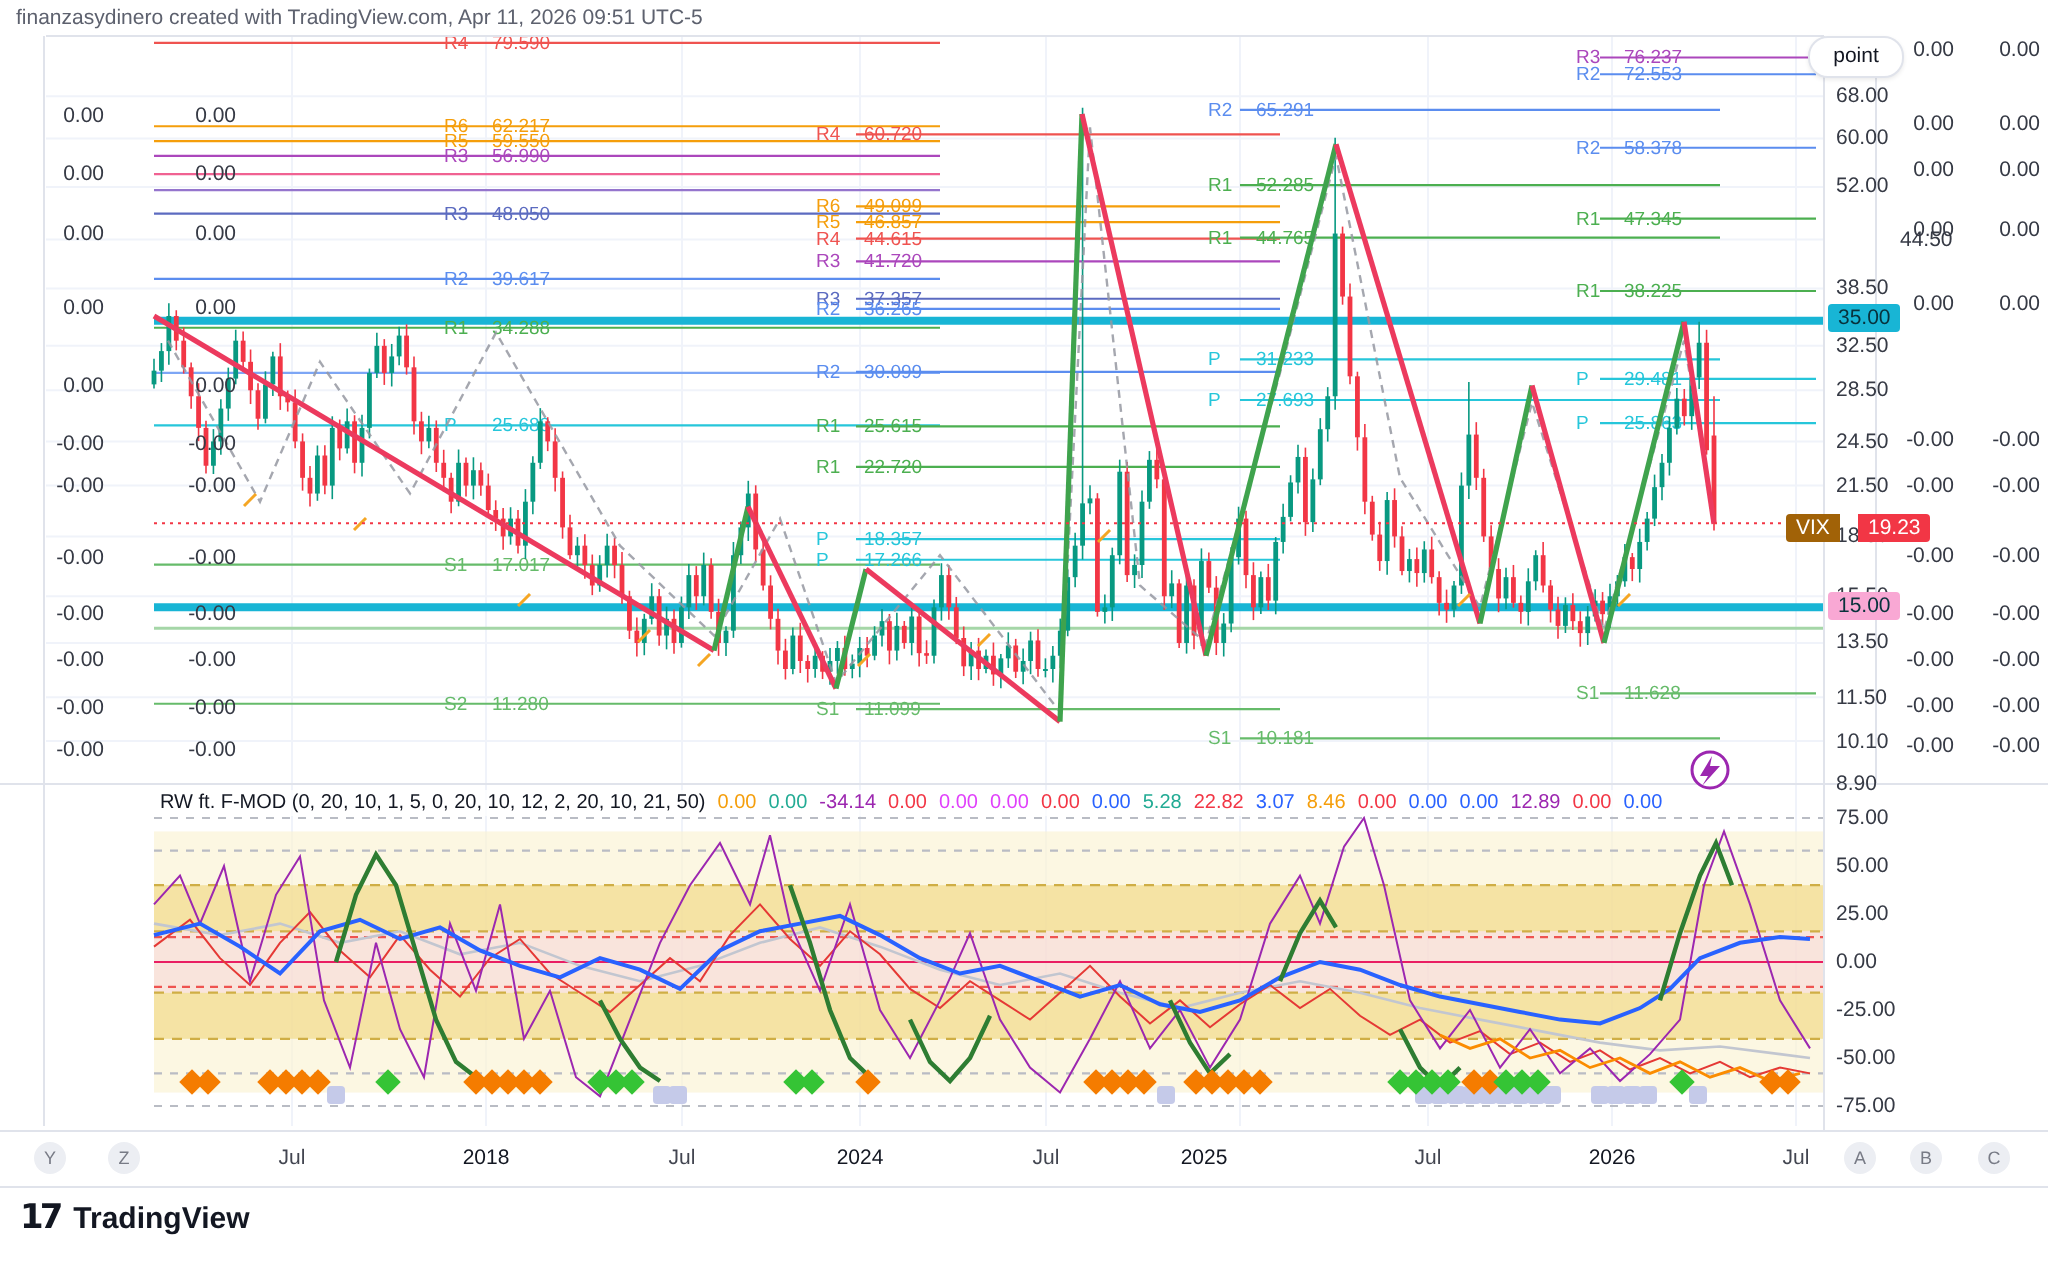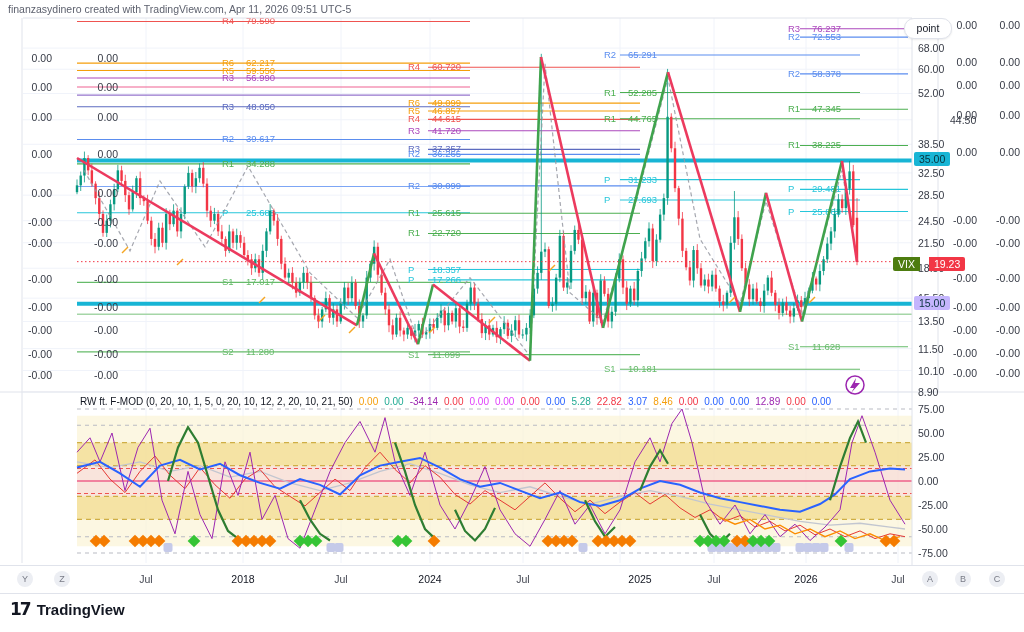--- a/index.html
+++ b/index.html
@@ -743,22 +743,22 @@
       <div class="tick" style="top: 403px;">75.00</div>
       <div class="tick" style="top: 427px;">50.00</div>
       <div class="tick" style="top: 451px;">25.00</div>
       <div class="tick" style="top: 475px;">0.00</div>
       <div class="tick" style="top: 499px;">-25.00</div>
       <div class="tick" style="top: 523px;">-50.00</div>
       <div class="tick" style="top: 547px;">-75.00</div>
     </div>
   <div class="pointbtn">point</div>
   <div class="badge" id="b35" style="left: 914px; top: 152.393px; background: rgb(24, 181, 213); color: rgb(8, 50, 60);">35.00</div>
-  <div class="badge" id="b15" style="left: 914px; top: 295.671px; background: #c4b5fd; color: rgb(8, 50, 60);">15.00</div>
-  <div class="badge" id="bvix" style="left:893px;top:257px;background:#4d7c0f;border-radius:2px 0 0 2px;">VIX</div>
+  <div class="badge" id="b15" style="left: 914px; top: 295.671px; background: #f9a8d4; color: rgb(8, 50, 60);">15.00</div>
+  <div class="badge" id="bvix" style="left:893px;top:257px;background:#a16207;border-radius:2px 0 0 2px;">VIX</div>
   <div class="badge" id="bvixv" style="left:929px;top:257px;background:#f23645;border-radius:0 2px 2px 0;">19.23</div>
 
   <div class="zerocol" id="zla">
       <div class="" style="top: 52px; left: 10px;">0.00</div>
       <div class="" style="top: 81px; left: 10px;">0.00</div>
       <div class="" style="top: 111px; left: 10px;">0.00</div>
       <div class="" style="top: 148px; left: 10px;">0.00</div>
       <div class="" style="top: 187px; left: 10px;">0.00</div>
       <div class="" style="top: 216px; left: 10px;">-0.00</div>
       <div class="" style="top: 237px; left: 10px;">-0.00</div>
@@ -810,21 +810,21 @@
       <div class="" style="top: 347px; left: 978px;">-0.00</div>
       <div class="" style="top: 367px; left: 978px;">-0.00</div>
     </div>
 
   <div class="abs taxis" id="taxis">
       <div class="lbl" style="left: 146px;">Jul</div>
       <div class="lbl yr" style="left: 243px;">2018</div>
       <div class="lbl" style="left: 341px;">Jul</div>
       <div class="lbl yr" style="left: 430px;">2024</div>
       <div class="lbl" style="left: 523px;">Jul</div>
-      <div class="lbl yr" style="left: 640px;">2025</div>
+      <div class="lbl yr" style="left: 602px;">2025</div>
       <div class="lbl" style="left: 714px;">Jul</div>
       <div class="lbl yr" style="left: 806px;">2026</div>
       <div class="lbl" style="left: 898px;">Jul</div>
       <div class="circ" style="left: 25px;">Y</div>
       <div class="circ" style="left: 62px;">Z</div>
       <div class="circ" style="left: 930px;">A</div>
       <div class="circ" style="left: 963px;">B</div>
       <div class="circ" style="left: 997px;">C</div>
     </div>
 

